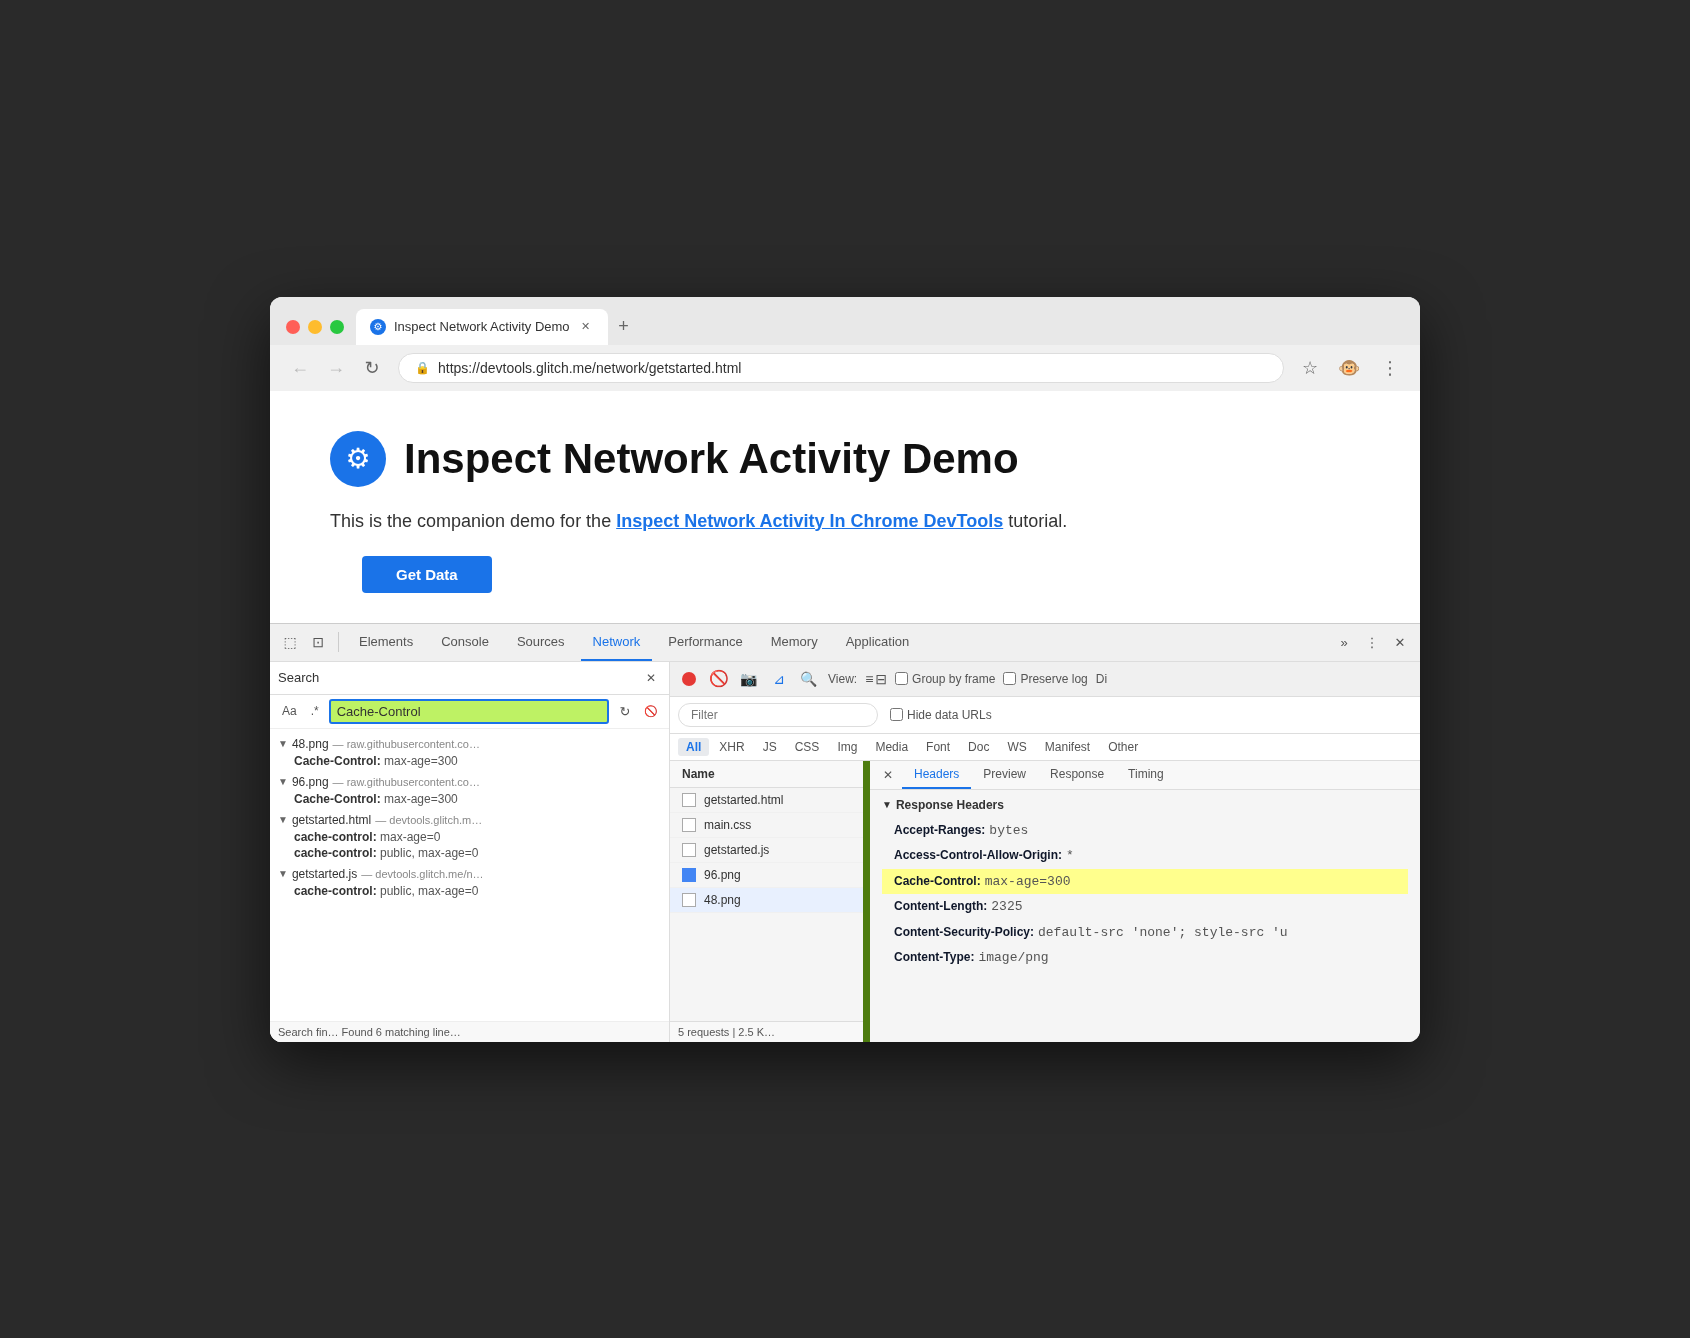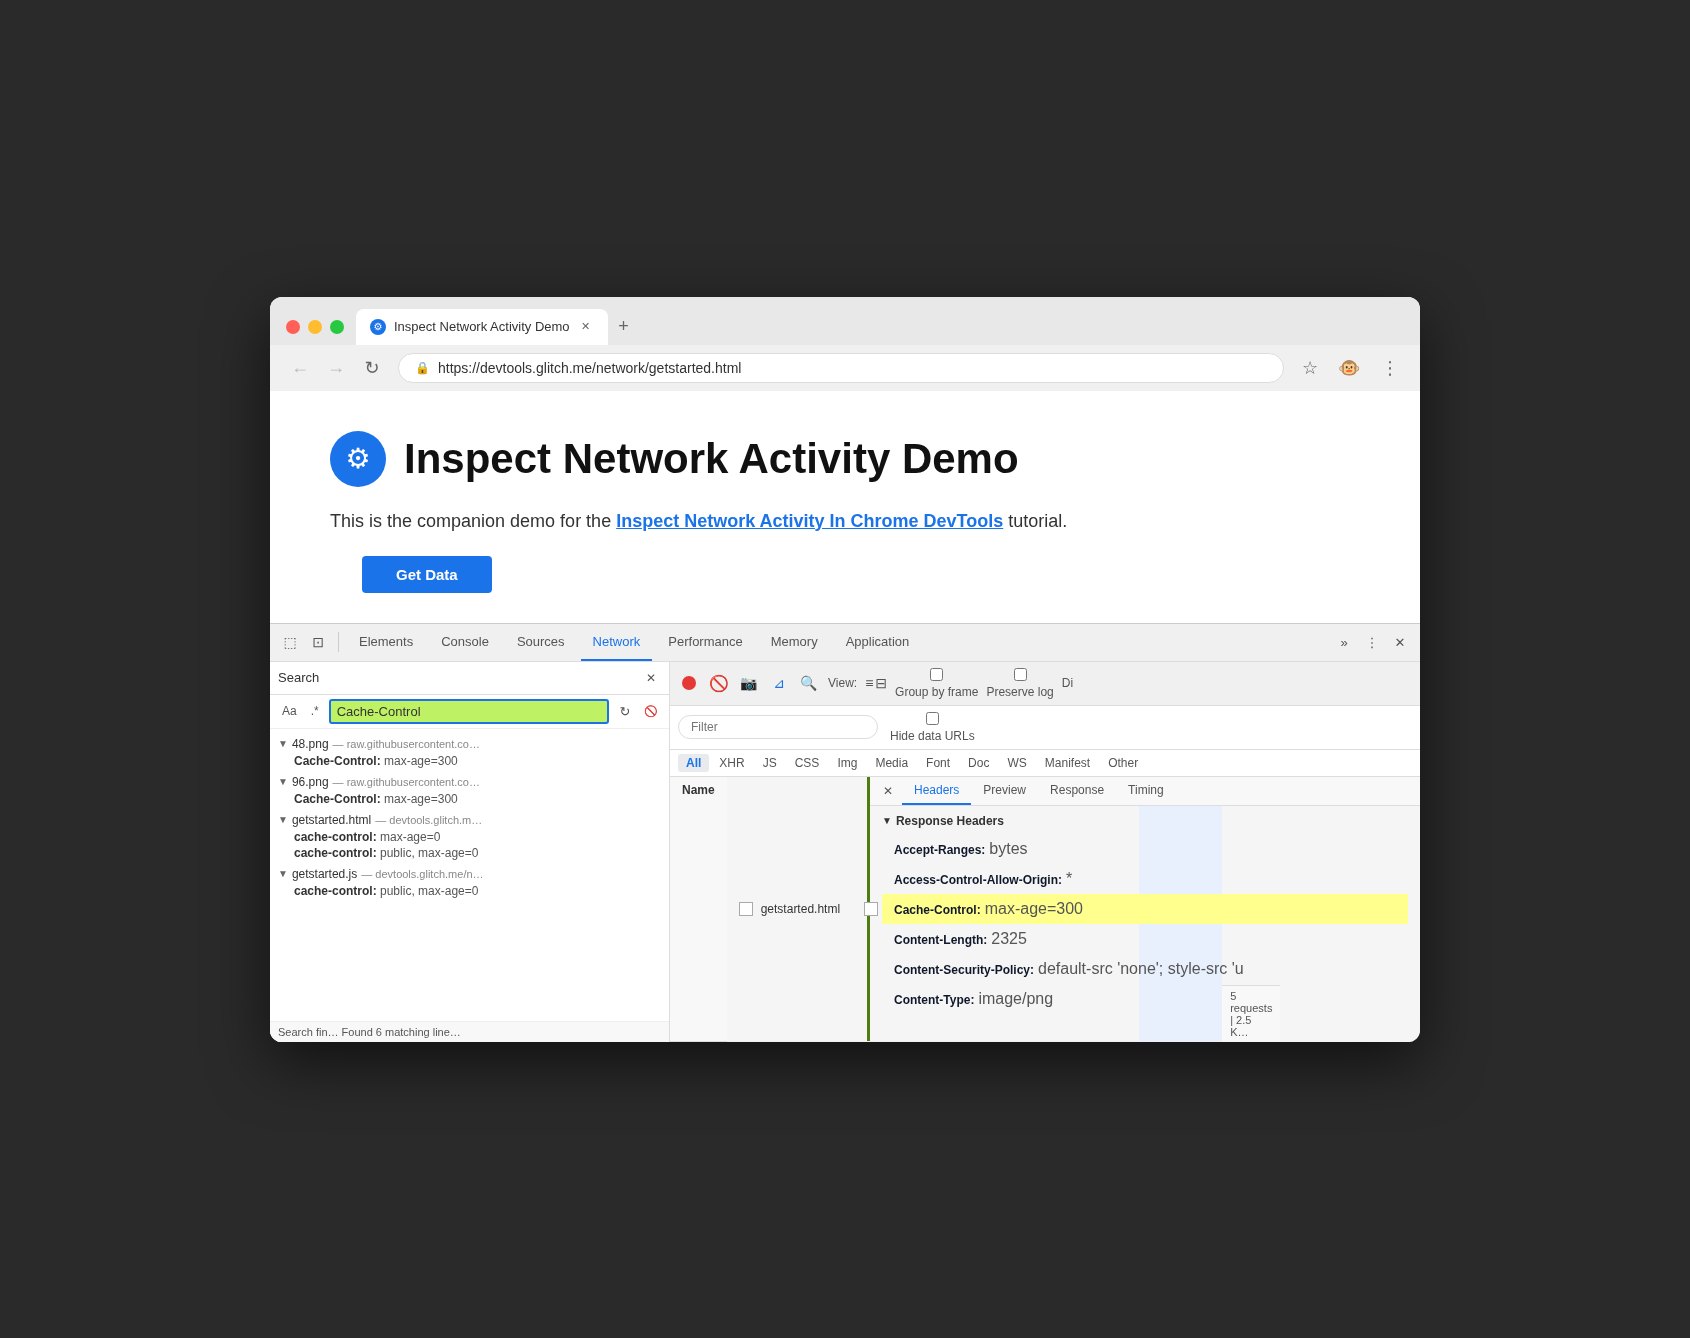--- a/index.html
+++ b/index.html
@@ -407,21 +407,20 @@
     .view-label { font-size: 12px; color: #555; }
     .view-icons { display: flex; gap: 2px; }
     .view-icon { font-size: 14px; color: #555; cursor: pointer; }
     .checkbox-option {
       display: flex;
       align-items: center;
       gap: 4px;
       font-size: 12px;
       color: #555;
       cursor: pointer;
-      flex-direction: column;
     }
     .checkbox-option input { margin: 0; }
     .filter-bar {
       background: #fff;
       border-bottom: 1px solid #ddd;
       padding: 6px 8px;
       display: flex;
       align-items: center;
       gap: 12px;
     }
@@ -452,23 +451,23 @@
       font-weight: bold;
     }
     
     .network-content {
       flex: 1;
       display: flex;
       overflow: hidden;
     }
     .requests-list {
       width: 200px;
-      border-right: 3px solid #4d7c0f;
-      display: flex;
-      flex-direction: row;
+      border-right: 7px solid #4d7c0f;
+      display: flex;
+      flex-direction: column;
     }
     .requests-header {
       padding: 6px 12px;
       font-size: 12px;
       font-weight: 600;
       color: #333;
       background: #f8f8f8;
       border-bottom: 1px solid #ddd;
     }
     .request-item {
@@ -561,22 +560,22 @@
       background: #ffff8d;
     }
     .header-name {
       font-weight: 700;
       color: #0f172a;
       white-space: nowrap;
     }
     .header-value {
       color: #555;
       margin-left: 4px;
-      font-family: Liberation Sans, sans-serif;
-      font-size: 16px;
+      font-family: Liberation Mono, monospace;
+      font-size: 13px;
     }
   </style>
 </head>
 <body>
 
 <div class="browser-window">
 
   <div class="title-bar">
     <div class="window-controls">
       <button class="control-btn control-close"></button>

